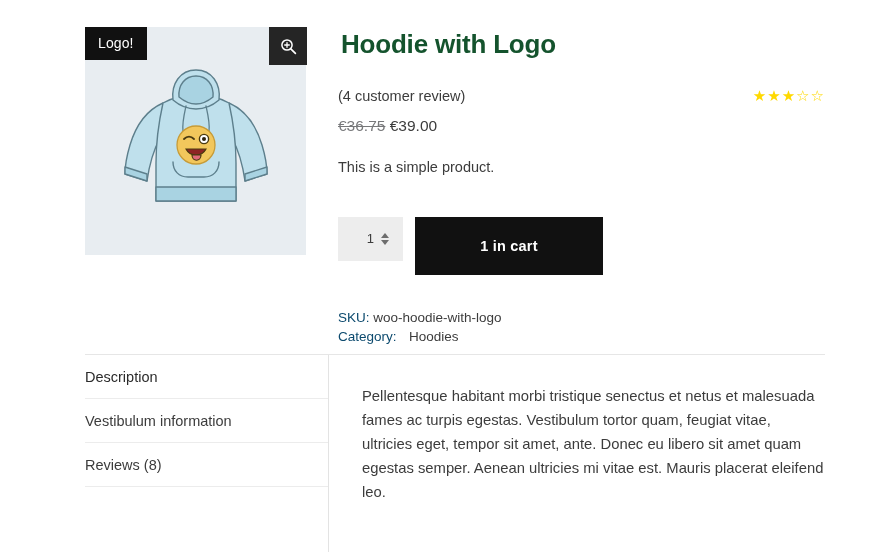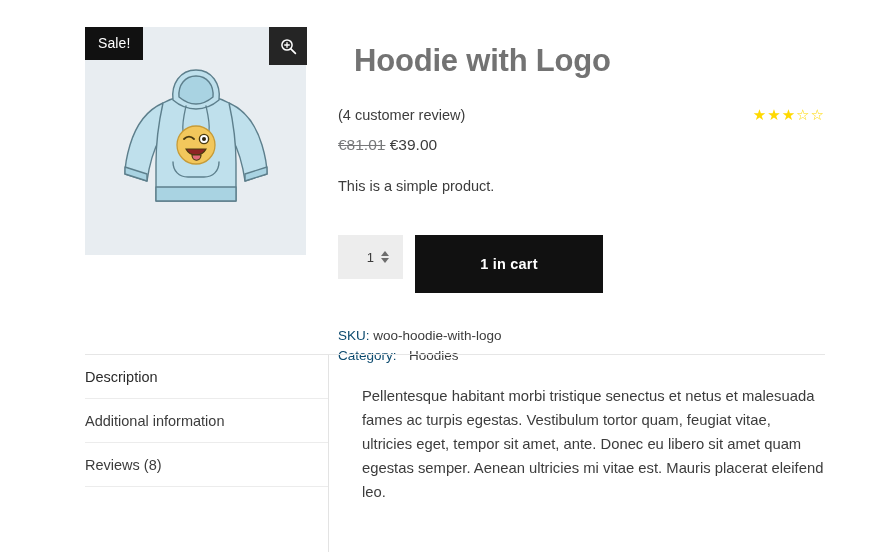--- a/index.html
+++ b/index.html
@@ -78,24 +78,24 @@
   .hoodie-wrap svg { display: block; }
 
   
   .summary {
     flex: 1 1 auto;
     padding-left: 32px;
     position: relative;
     min-width: 0;
   }
   .product-title {
-    font-size: 31px;
+    font-size: 26px;
     font-weight: bold;
-    color: #737373;
-    margin: 16px;
+    color: #14532d;
+    margin: 3px;
     line-height: 1.15;
     letter-spacing: -.2px;
   }
   .review-row {
     margin-top: 28px;
     display: flex;
     align-items: center;
     justify-content: space-between;
   }
   .review-link {
@@ -250,21 +250,21 @@
 </style>
 </head>
 <body>
 
 <div class="page">
 
   <div class="product-top">
 
     <div class="gallery">
 
-      <span class="sale-badge">Sale!</span>
+      <span class="sale-badge">Logo!</span>
 
       <div class="zoom-btn">
         <span>
           <svg width="17" height="17" viewBox="0 0 17 17" fill="none">
             <circle cx="7" cy="7" r="5.1" stroke="#ffffff" stroke-width="1.5"></circle>
             <line x1="10.8" y1="10.8" x2="15.4" y2="15.4" stroke="#ffffff" stroke-width="1.7" stroke-linecap="round"></line>
             <line x1="4.7" y1="7" x2="9.3" y2="7" stroke="#ffffff" stroke-width="1.3" stroke-linecap="round"></line>
             <line x1="7" y1="4.7" x2="7" y2="9.3" stroke="#ffffff" stroke-width="1.3" stroke-linecap="round"></line>
           </svg>
         </span>
@@ -312,21 +312,21 @@
       <h1 class="product-title">Hoodie with Logo</h1>
 
       <div class="review-row">
         <a class="review-link">(4 customer review)</a>
         <span class="stars">
           <span class="star-full">★</span><span class="star-full">★</span><span class="star-full">★</span><span class="star-empty">☆</span><span class="star-empty">☆</span>
         </span>
       </div>
 
       <div class="price-row">
-        <span class="price-old">€81.01</span>
+        <span class="price-old">€36.75</span>
         <span class="price-new">€39.00</span>
       </div>
 
       <div class="short-desc">This is a simple product.</div>
 
       <div class="cart-row">
         <div class="qty-box">
           <input class="qty-input" type="text" value="1" style="">
           <span class="qty-spin">
             <i class="qty-up"></i>
@@ -351,21 +351,21 @@
     </div>
   </div>
 
   <div class="tabs-section">
 
     <ul class="tabs-list">
       <li class="tab-item active">
         <span>Description</span>
       </li>
       <li class="tab-item">
-        <span>Additional information</span>
+        <span>Vestibulum information</span>
       </li>
       <li class="tab-item">
         <span>Reviews (8)</span>
       </li>
     </ul>
 
     <div class="tab-panel">
       <p>Pellentesque habitant morbi tristique senectus et netus et malesuada fames ac turpis egestas. Vestibulum tortor quam, feugiat vitae, ultricies eget, tempor sit amet, ante. Donec eu libero sit amet quam egestas semper. Aenean ultricies mi vitae est. Mauris placerat eleifend leo.</p>
     </div>
 

